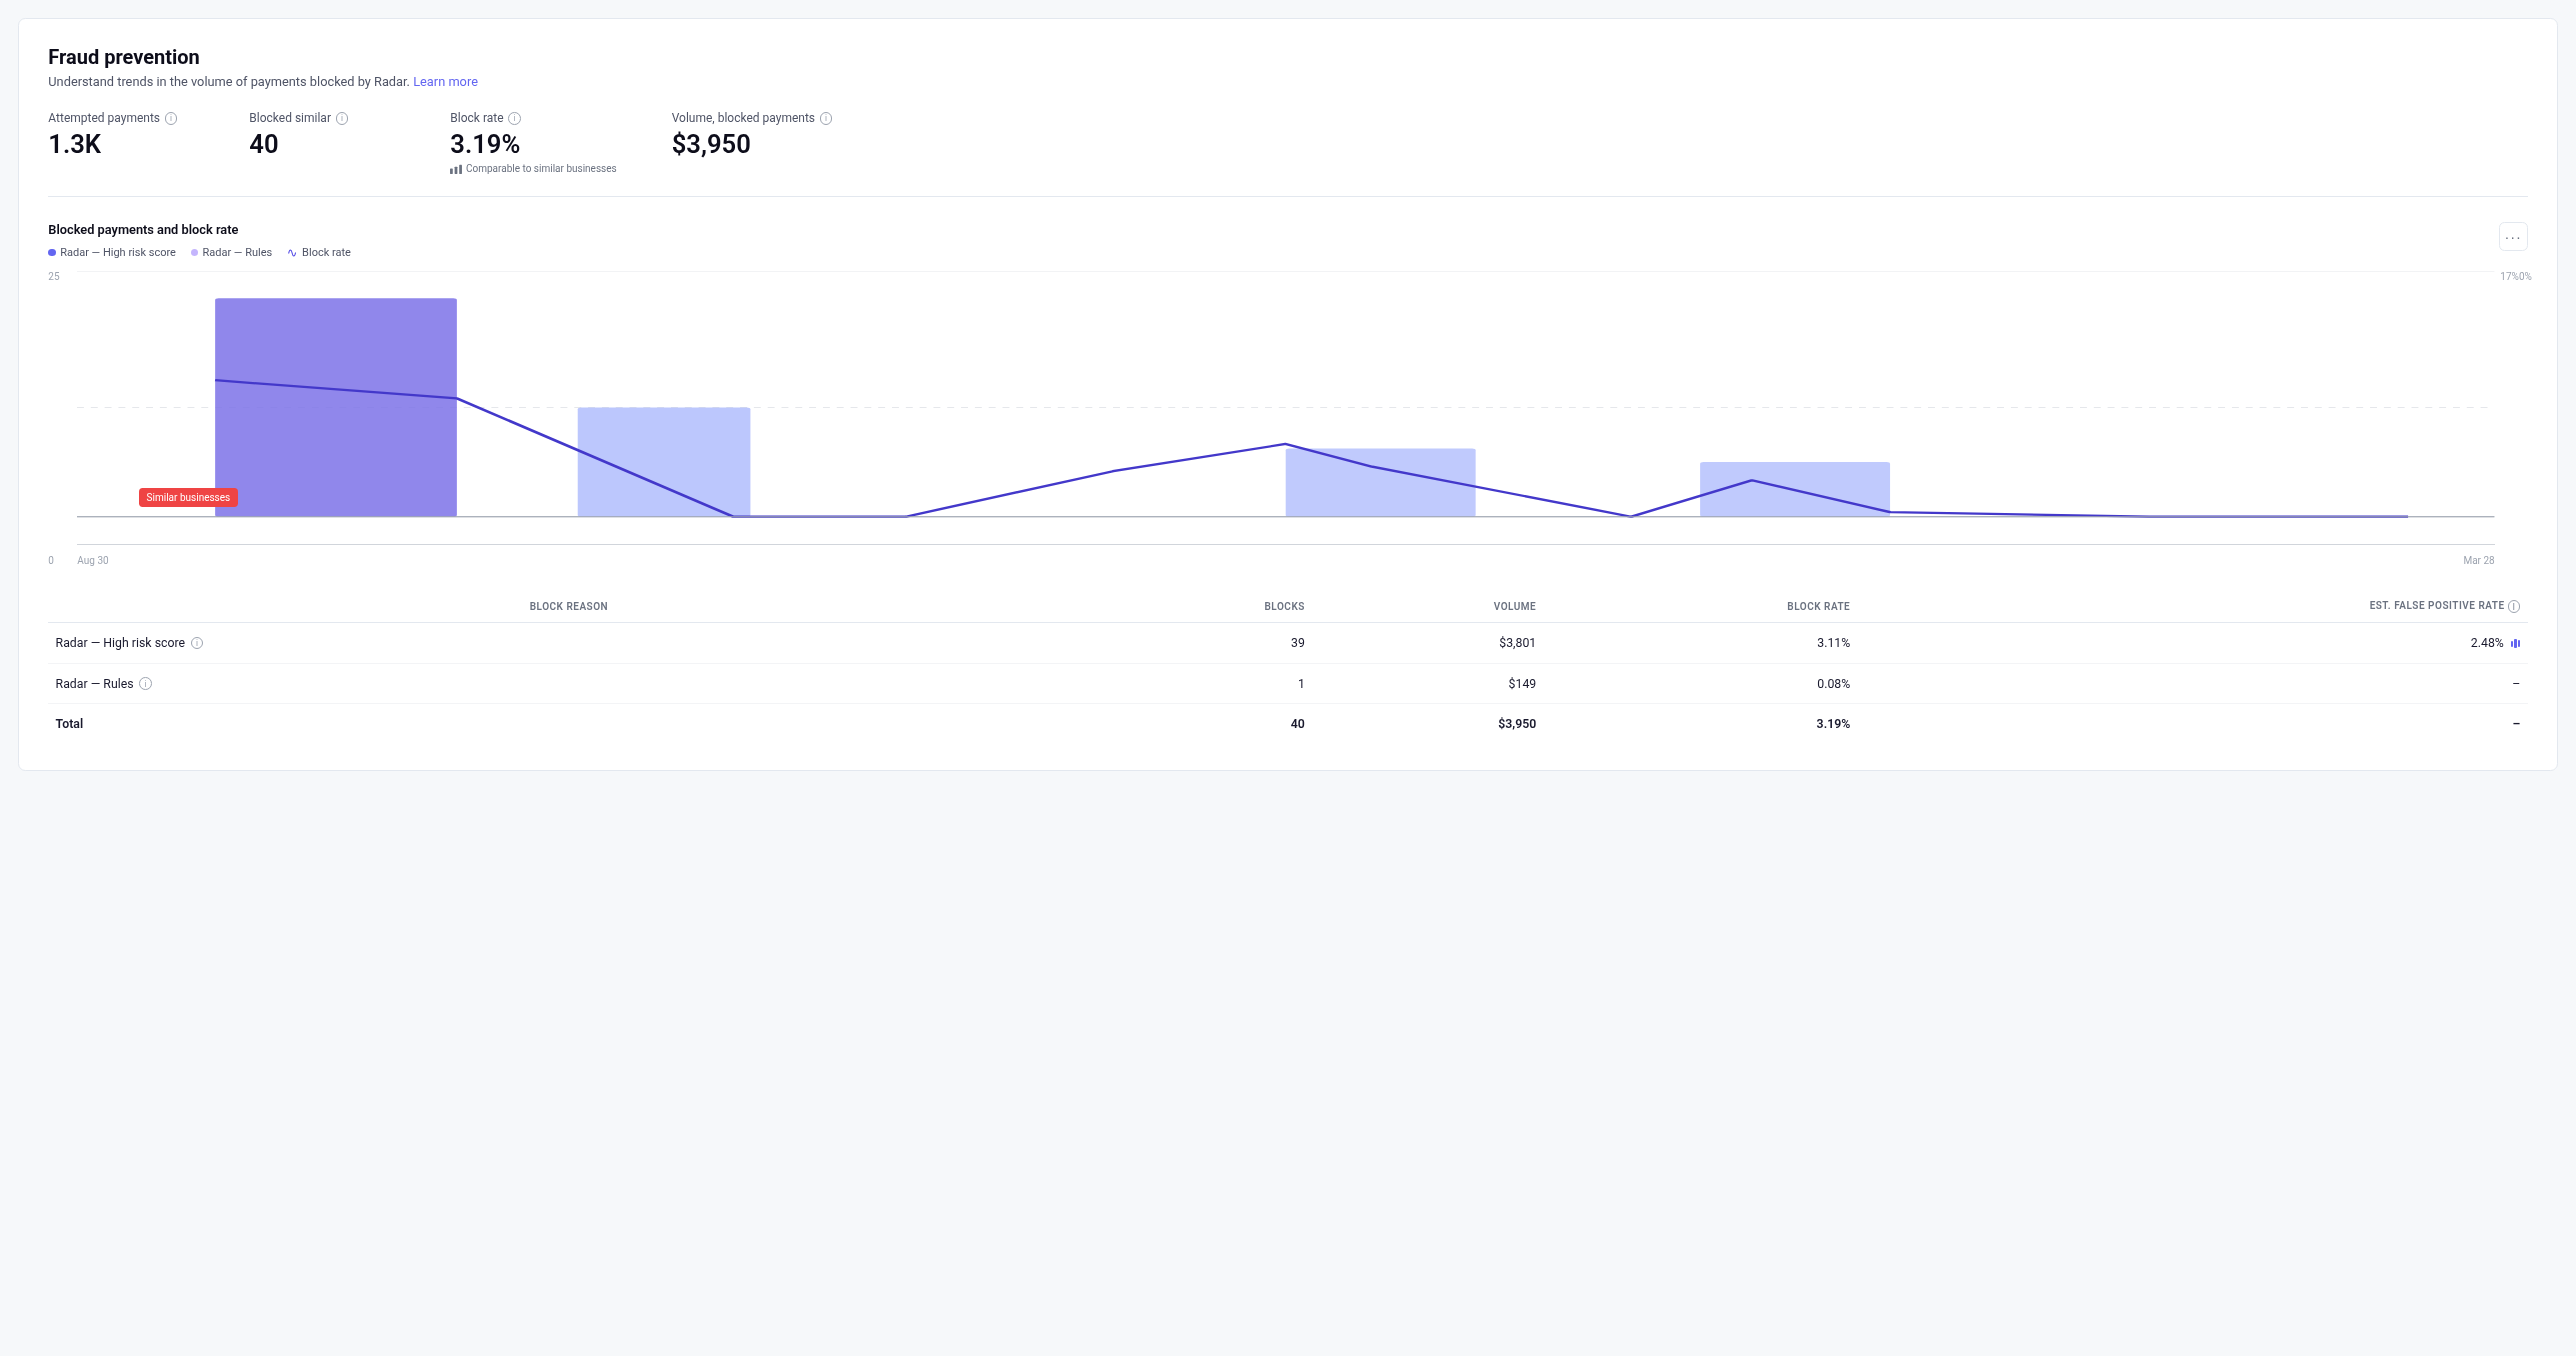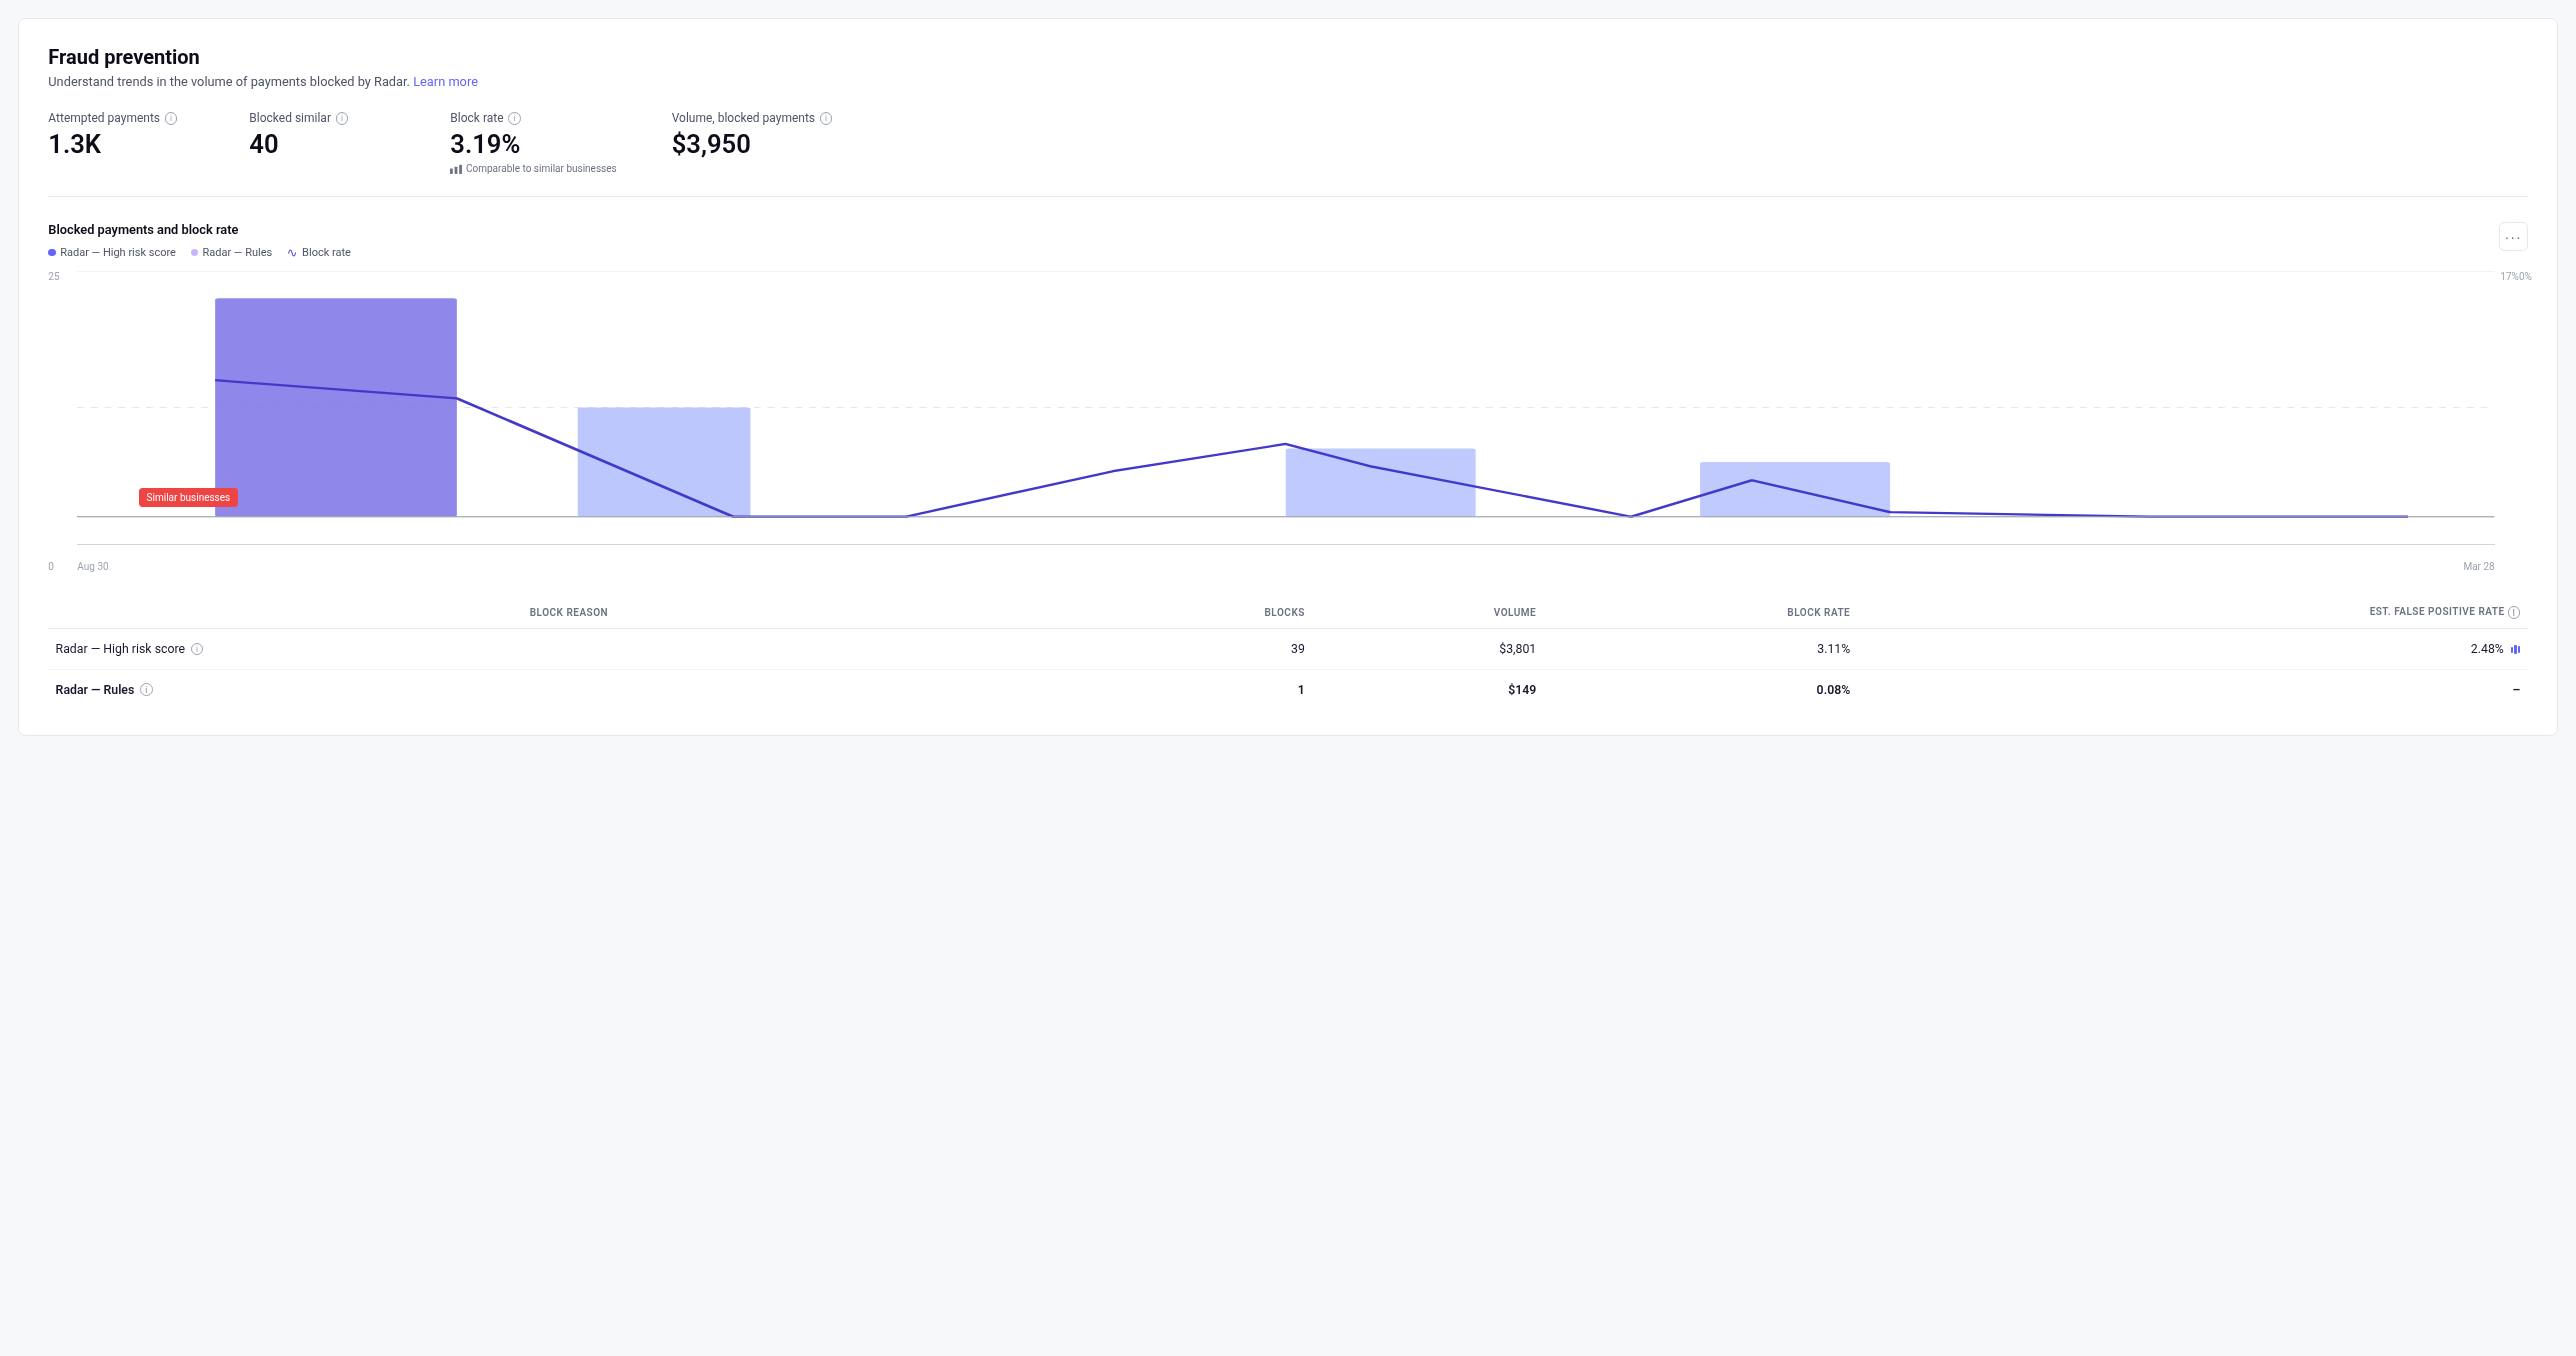--- a/index.html
+++ b/index.html
@@ -168,21 +168,21 @@
       color: #9ca3af;
       text-align: right;
       width: 27.4px;
       pointer-events: none;
     }
     .chart-x-labels {
       display: flex;
       justify-content: space-between;
       font-size: 10px;
       color: #9ca3af;
-      margin-top: 16px;
+      margin-top: 10px;
       padding: 0 0px;
     }
     .similar-businesses-tooltip {
       position: absolute;
       left: 62px;
       bottom: 37px;
       background: #ef4444;
       color: #fff;
       font-size: 10px;
       padding: 3.7px 7.3px;
@@ -404,16 +404,23 @@
             <span>Radar — Rules</span>
             <span class="info-icon">i</span>
           </div>
         </td>
         <td class="right">1</td>
         <td class="right">$149</td>
         <td class="right">0.08%</td>
         <td class="right">–</td>
       </tr>
 
+      <tr>
+        <td>Total</td>
+        <td class="right">40</td>
+        <td class="right">$3,950</td>
+        <td class="right">3.19%</td>
+        <td class="right">–</td>
+      </tr>
     </tbody>
   </table>
 </div>
 
 
 </body></html>

